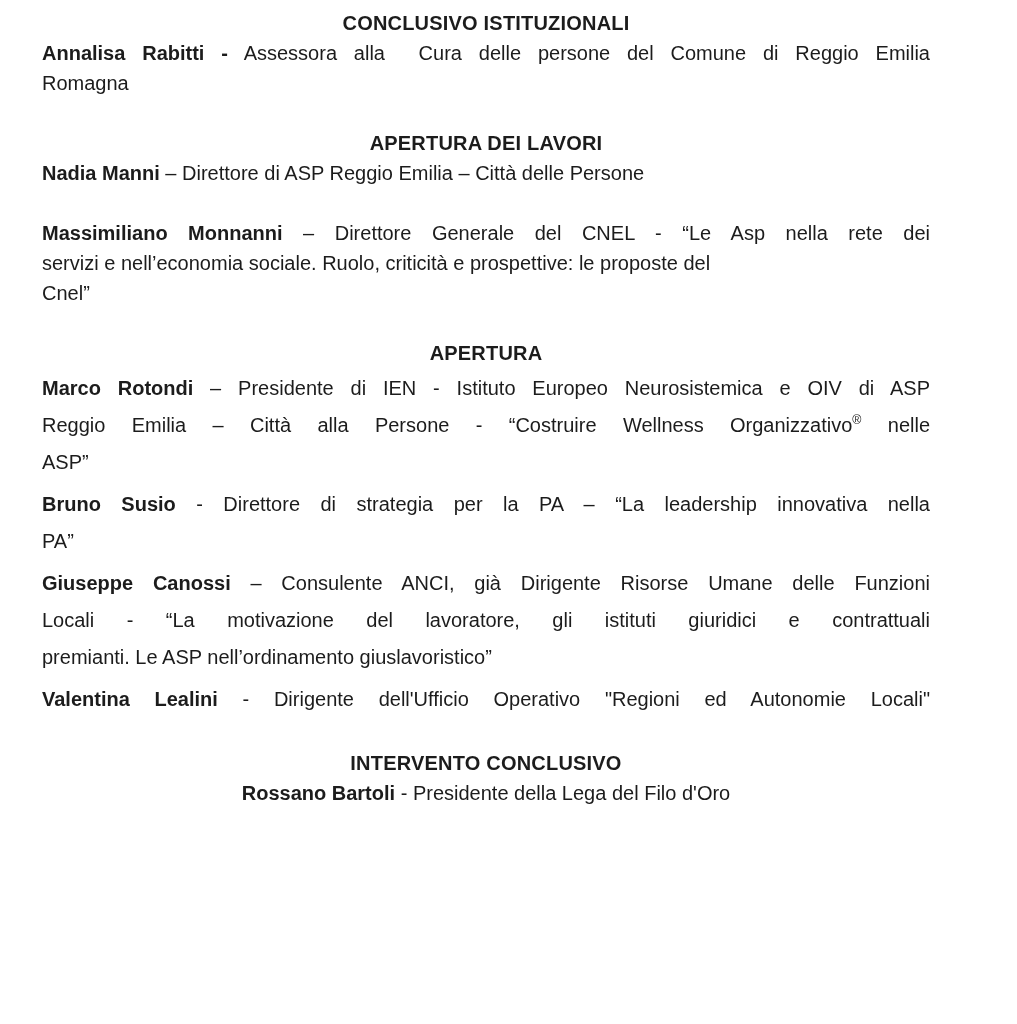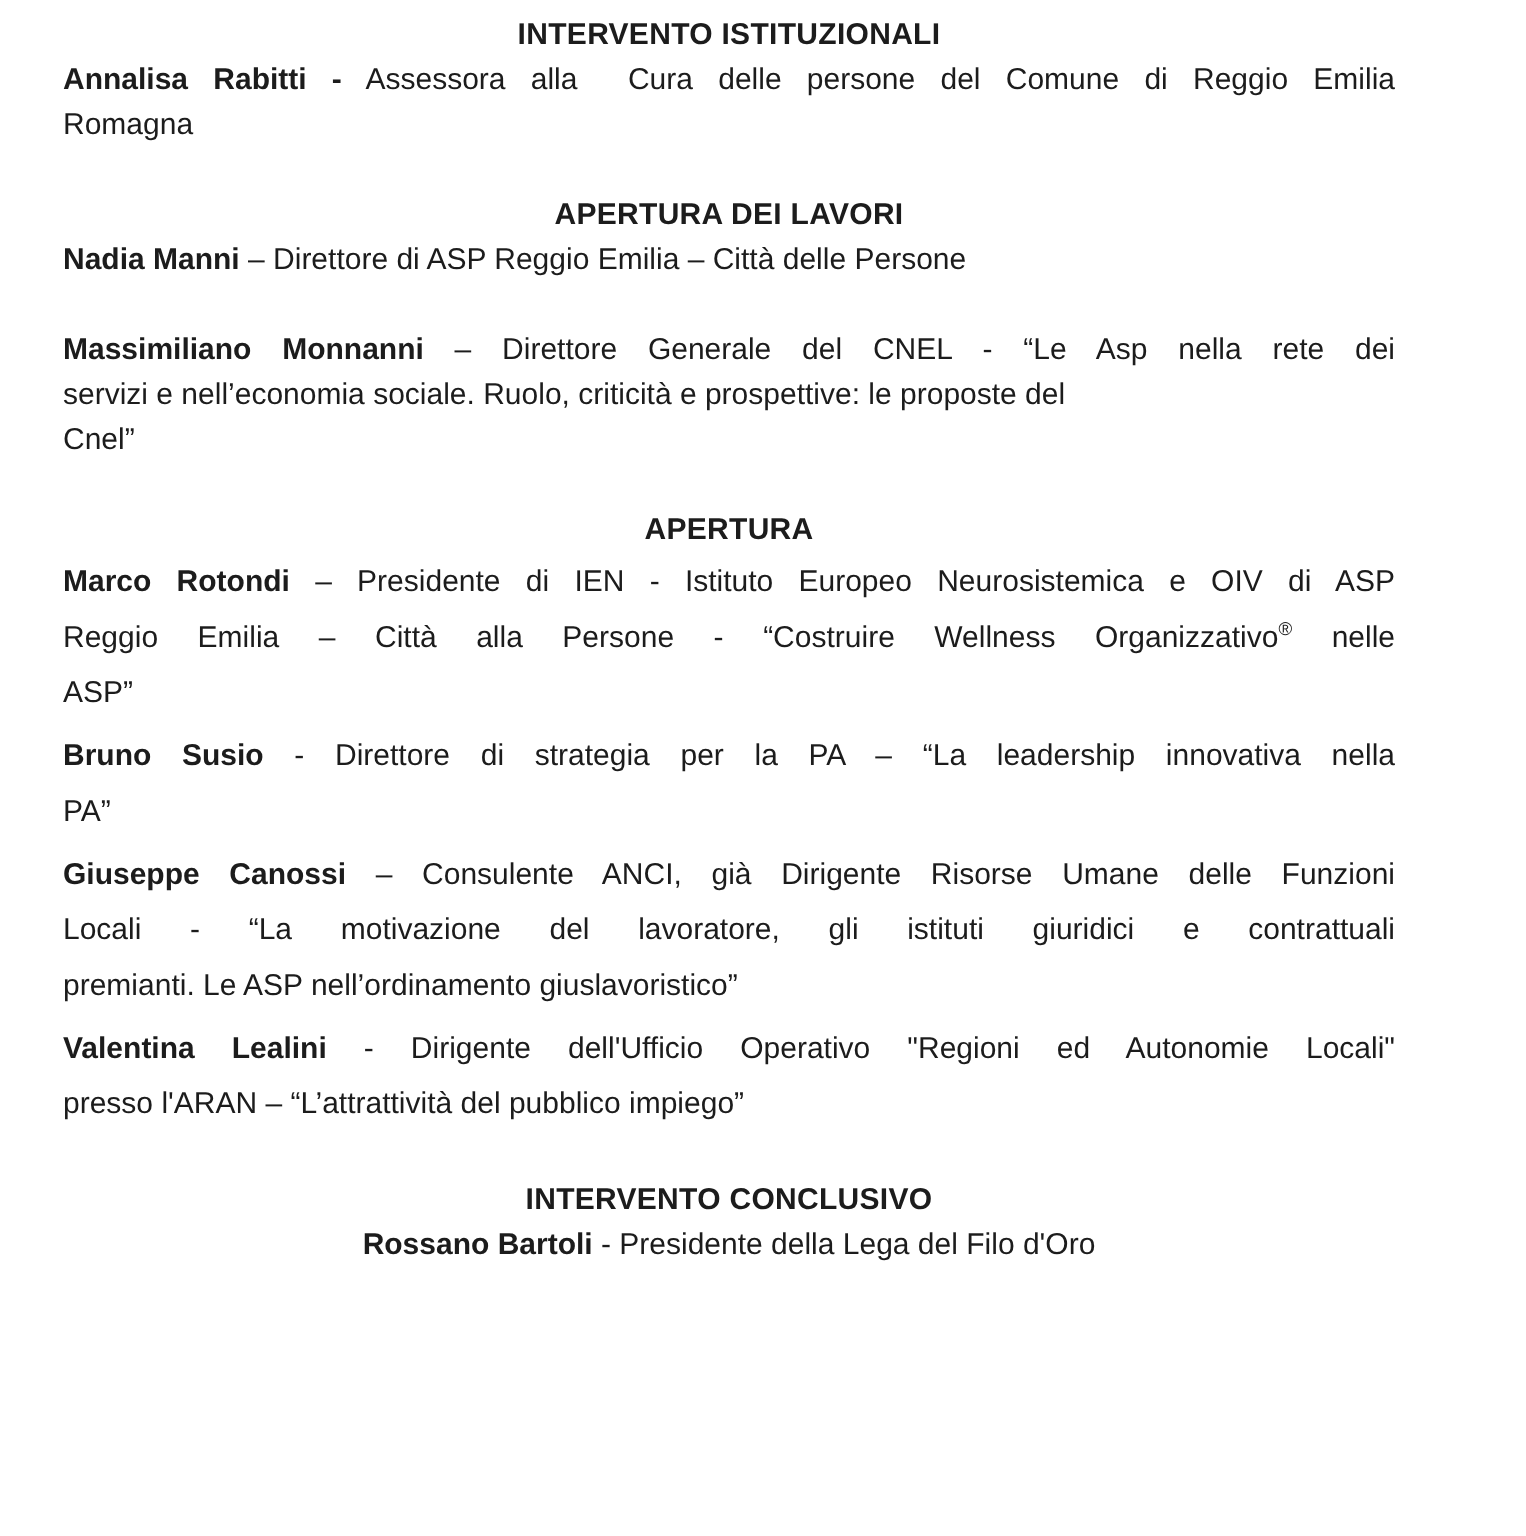--- a/index.html
+++ b/index.html
@@ -39,21 +39,21 @@
   .seg.bold { font-weight: 700; }
   .seg.italic { }
   .seg.sup { font-size: 0.62em; vertical-align: super; line-height: 1; }
 </style>
 </head>
 <body style="background: rgb(255, 255, 255); color: rgb(28, 28, 28);">
 
 <main class="page" data-name="program-page">
   <div data-name="sections">
       <section class="sec normal" data-name="section-interventi-istituzionali">
-        <h2 class="title" data-name="section-title">INTERVENTO ISTITUZIONALI</h2>
+        <h2 class="title" data-name="section-title">CONCLUSIVO ISTITUZIONALI</h2>
         <div class="entry" data-name="speaker-entry">
           <div class="line justify" data-name="text-line"><span class="seg bold" data-name="speaker-name">Annalisa Rabitti -</span><span class="seg" data-name="text-segment"> Assessora alla&nbsp; Cura delle persone del Comune di Reggio Emilia</span></div>
         </div>
         <div class="entry" data-name="speaker-entry">
           <div class="line left" data-name="text-line"><span class="seg" data-name="text-segment">Romagna</span></div>
         </div>
       </section>
       <section class="sec normal" data-name="section-apertura-dei-lavori">
         <h2 class="title" data-name="section-title">APERTURA DEI LAVORI</h2>
         <div class="entry" data-name="speaker-entry">
@@ -76,21 +76,20 @@
           <div class="line justify" data-name="text-line"><span class="seg bold" data-name="speaker-name">Bruno Susio</span><span class="seg" data-name="text-segment"> - Direttore di strategia per la PA – </span><span class="seg italic" data-name="text-segment">“La leadership innovativa nella</span></div>
           <div class="line left" data-name="text-line"><span class="seg italic" data-name="text-segment">PA</span><span class="seg" data-name="text-segment">”</span></div>
         </div>
         <div class="entry" data-name="speaker-entry">
           <div class="line justify" data-name="text-line"><span class="seg bold" data-name="speaker-name">Giuseppe Canossi</span><span class="seg" data-name="text-segment"> – Consulente ANCI, già Dirigente Risorse Umane delle Funzioni</span></div>
           <div class="line justify" data-name="text-line"><span class="seg" data-name="text-segment">Locali - </span><span class="seg italic" data-name="text-segment">“La motivazione del lavoratore, gli istituti giuridici e contrattuali</span></div>
           <div class="line left" data-name="text-line"><span class="seg italic" data-name="text-segment">premianti. Le ASP nell’ordinamento giuslavoristico”</span></div>
         </div>
         <div class="entry" data-name="speaker-entry">
           <div class="line justify" data-name="text-line"><span class="seg bold" data-name="speaker-name">Valentina Lealini</span><span class="seg" data-name="text-segment"> - Dirigente dell'Ufficio Operativo "Regioni ed Autonomie Locali"</span></div>
-          <div class="line left" data-name="text-line"><span class="seg" data-name="text-segment">presso l'ARAN – </span><span class="seg italic" data-name="text-segment">“L’attrattività del pubblico impiego”</span></div>
         </div>
       </section>
       <section class="sec normal" data-name="section-intervento-conclusivo">
         <h2 class="title" data-name="section-title">INTERVENTO CONCLUSIVO</h2>
         <div class="entry" data-name="speaker-entry">
           <div class="line center" data-name="text-line"><span class="seg bold" data-name="speaker-name">Rossano Bartoli</span><span class="seg" data-name="text-segment"> - Presidente della Lega del Filo d'Oro</span></div>
         </div>
       </section>
     </div>
 </main>

